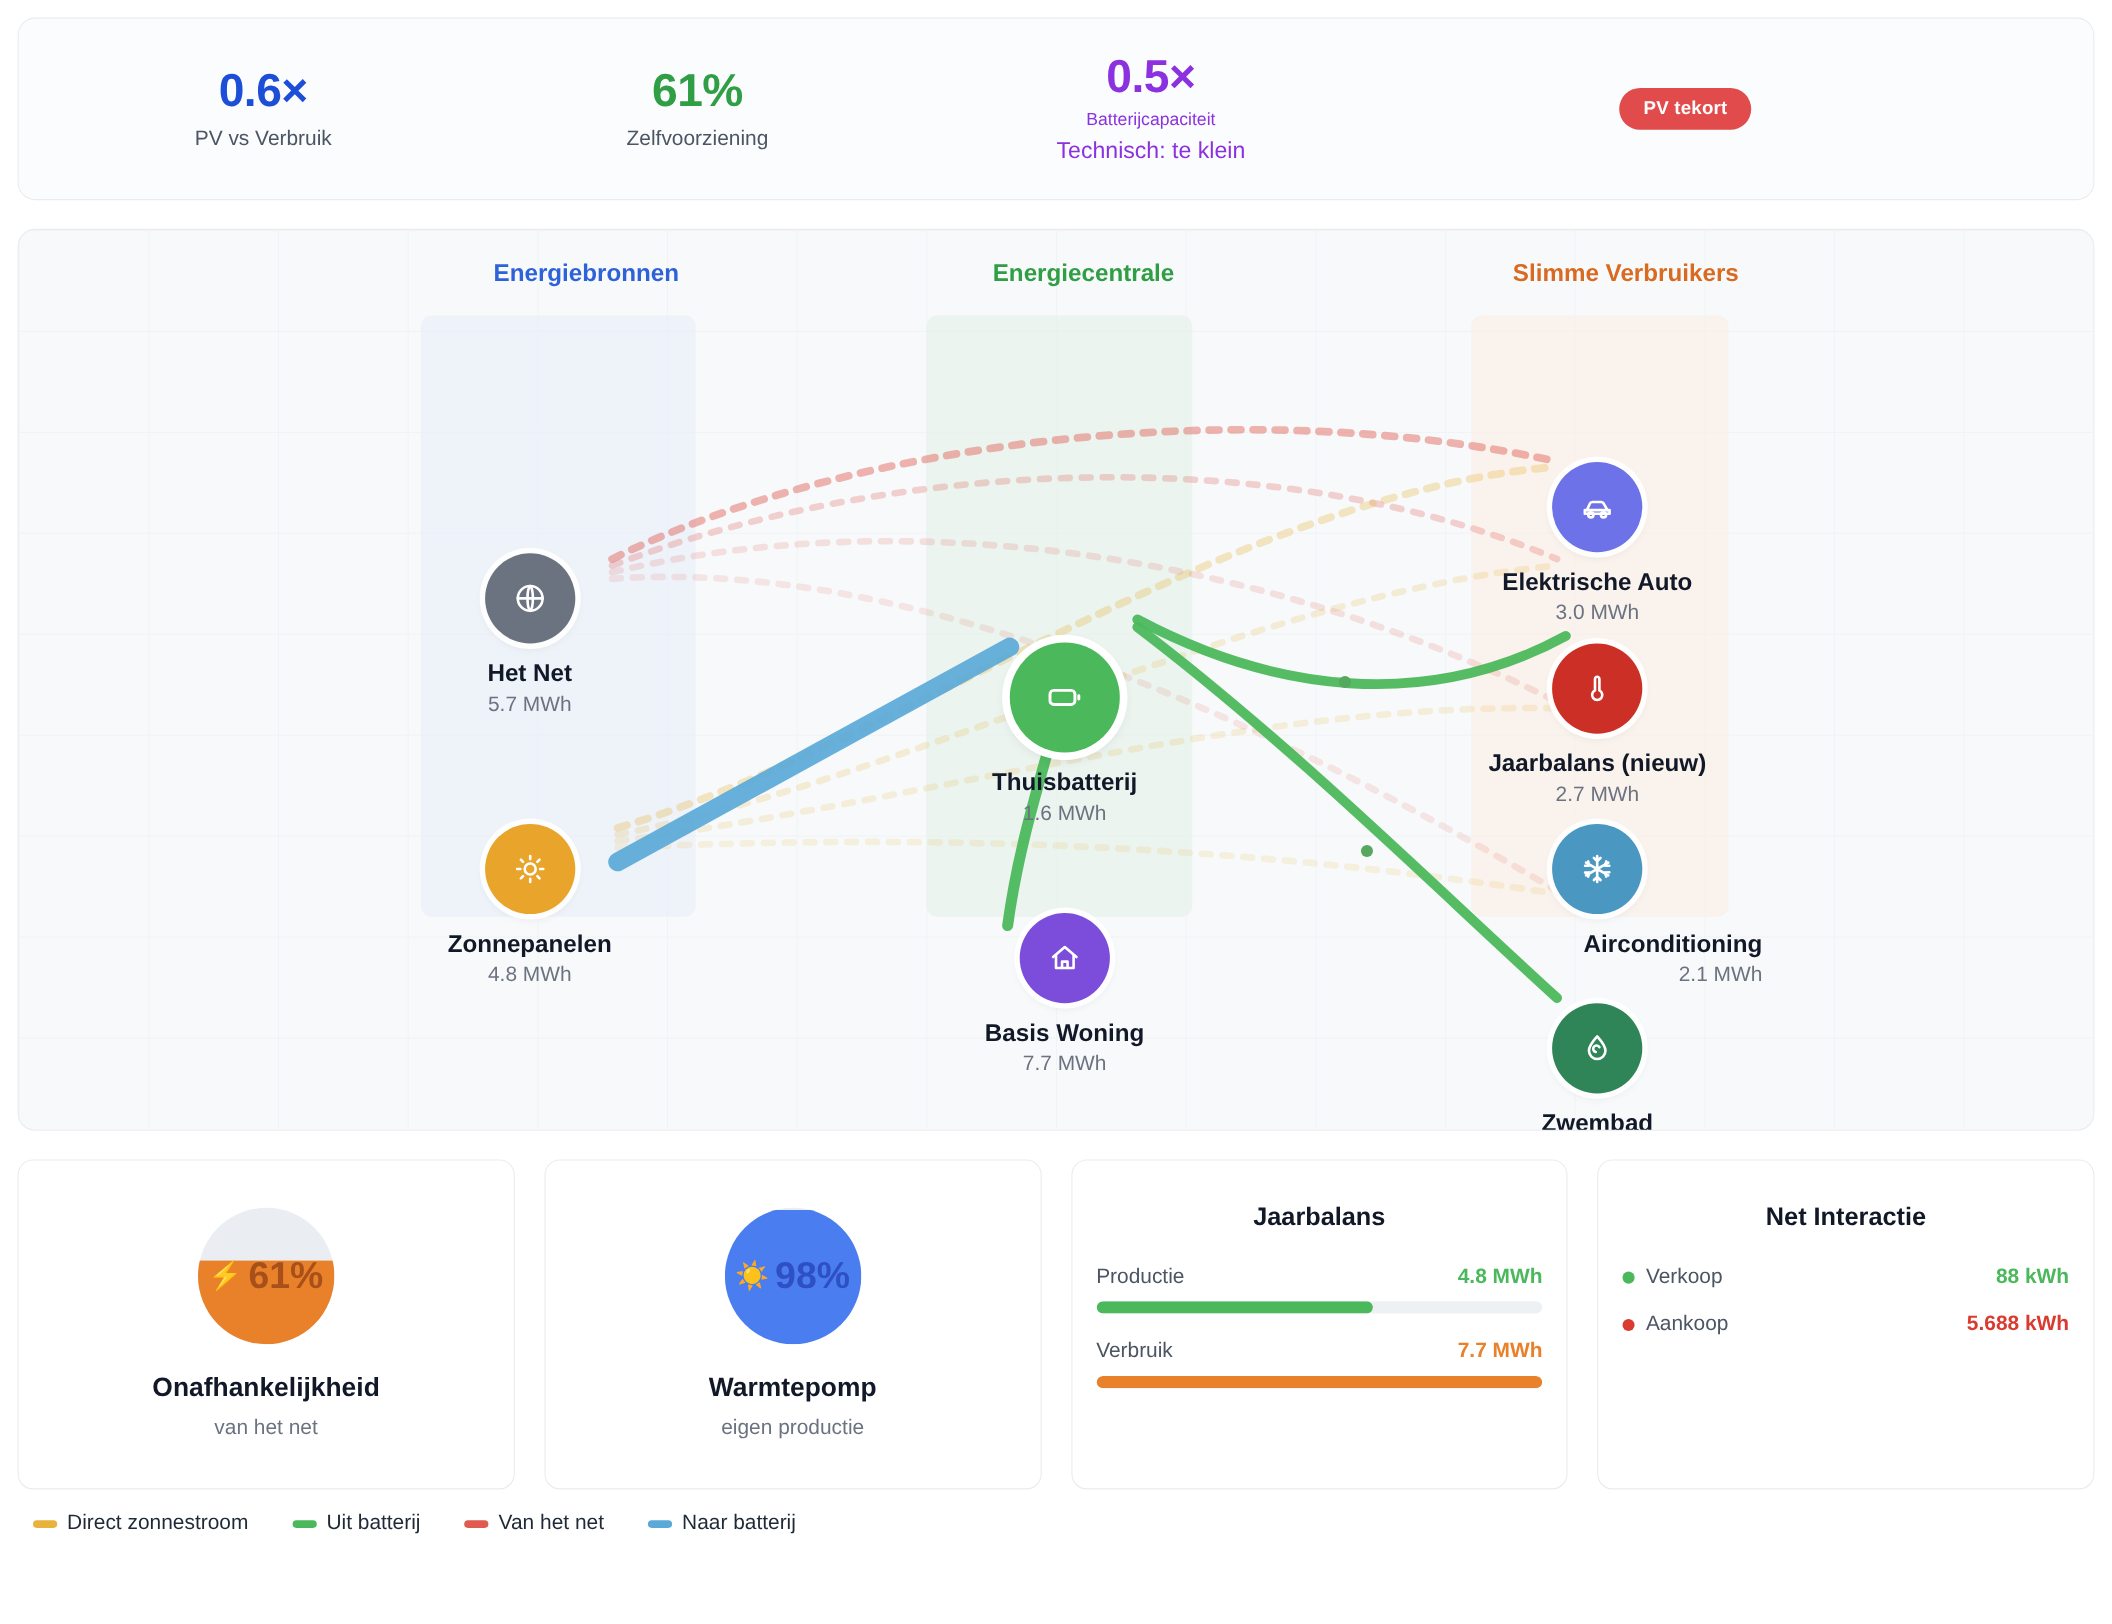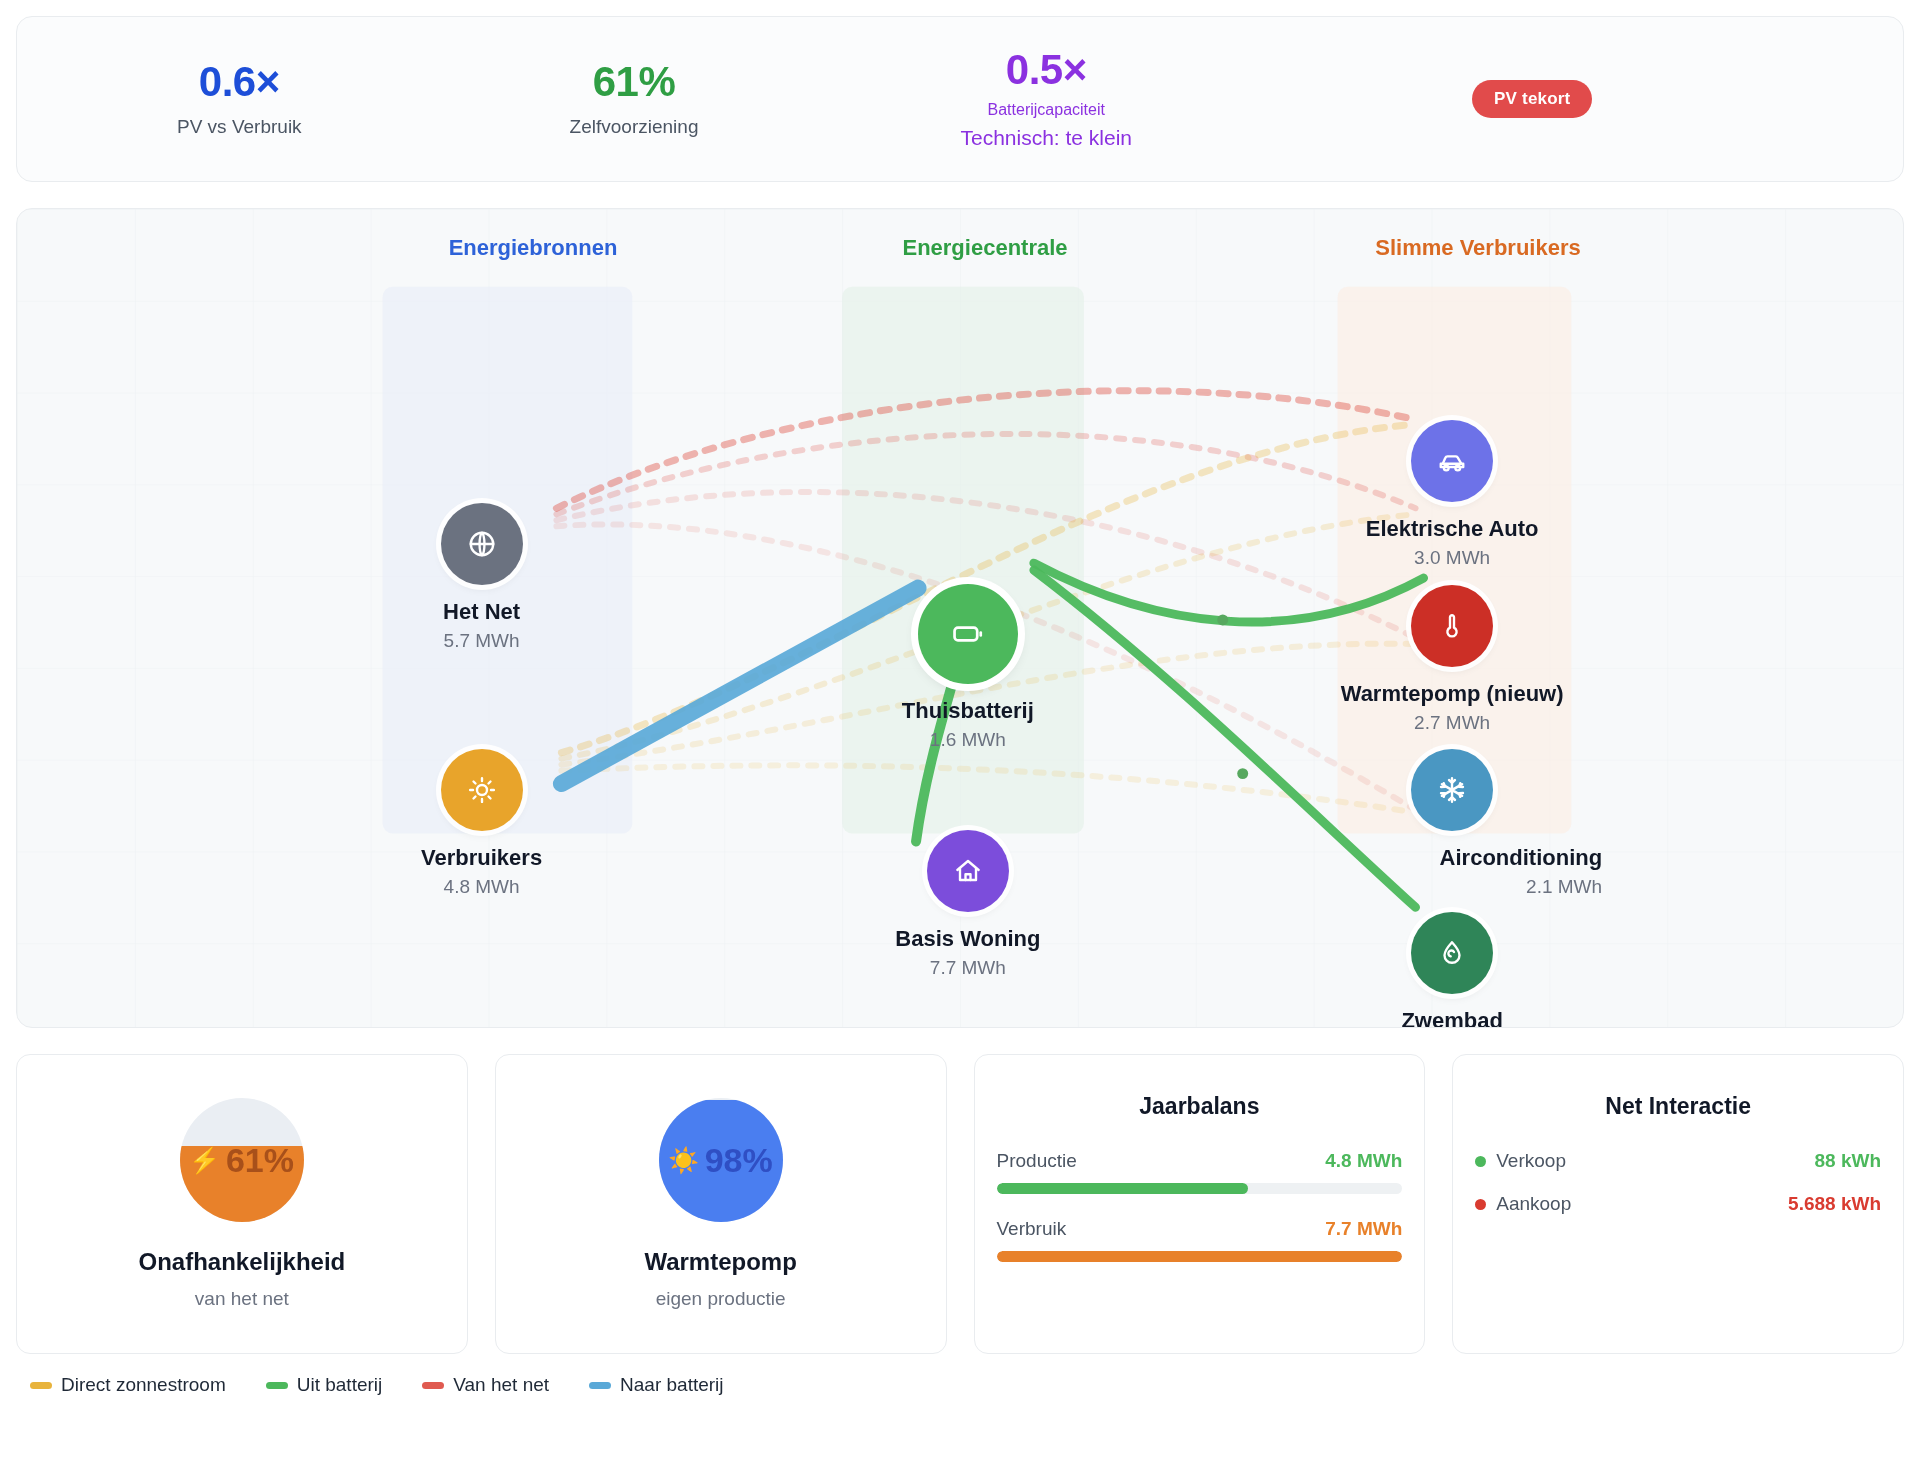--- a/index.html
+++ b/index.html
@@ -372,21 +372,21 @@
             <div class="node-name">Het Net</div>
             <div class="node-val">5.7 MWh</div>
           </div>
           <div class="node" style="left: 24.6354%; top: 65.9756%;">
             <div class="node-circle" style="background:#e8a42b">
               <svg width="30" height="30" viewBox="0 0 24 24" fill="none" stroke="#fff" stroke-width="1.9" stroke-linecap="round" stroke-linejoin="round">
                 <circle cx="12" cy="12" r="4"></circle>
                 <path d="M12 2.5v2.3M12 19.2v2.3M2.5 12h2.3M19.2 12h2.3M5.2 5.2l1.6 1.6M17.2 17.2l1.6 1.6M18.8 5.2l-1.6 1.6M6.8 17.2l-1.6 1.6"></path>
               </svg>
             </div>
-            <div class="node-name">Verbruikers</div>
+            <div class="node-name">Zonnepanelen</div>
             <div class="node-val">4.8 MWh</div>
           </div>
           <div class="node" style="left: 50.4167%; top: 45.8537%;">
             <div class="node-circle hub" style="background:#4cb85c">
               <svg width="34" height="34" viewBox="0 0 24 24" fill="none" stroke="#fff" stroke-width="1.9" stroke-linecap="round" stroke-linejoin="round">
                 <rect x="2.5" y="7.5" width="16" height="9" rx="2.4"></rect>
                 <path d="M21 11v2"></path>
               </svg>
             </div>
             <div class="node-name">Thuisbatterij</div>
@@ -414,21 +414,21 @@
             </div>
             <div class="node-name">Elektrische Auto</div>
             <div class="node-val">3.0 MWh</div>
           </div>
           <div class="node" style="left: 76.0938%; top: 45.9756%;">
             <div class="node-circle" style="background:#cc2f26">
               <svg width="30" height="30" viewBox="0 0 24 24" fill="none" stroke="#fff" stroke-width="1.9" stroke-linecap="round" stroke-linejoin="round">
                 <path d="M13.6 13.3V5a1.6 1.6 0 1 0-3.2 0v8.3a3.7 3.7 0 1 0 3.2 0z"></path>
               </svg>
             </div>
-            <div class="node-name">Warmtepomp (nieuw)</div>
+            <div class="node-name">Jaarbalans (nieuw)</div>
             <div class="node-val">2.7 MWh</div>
           </div>
           <div class="node" style="left: 76.0938%; top: 65.9756%; text-align: right;">
             <div class="node-circle" style="background:#4a97c2">
               <svg width="30" height="30" viewBox="0 0 24 24" fill="none" stroke="#fff" stroke-width="1.9" stroke-linecap="round" stroke-linejoin="round">
                 <path d="M12 2.6v18.8M3.9 7.3l16.2 9.4M20.1 7.3L3.9 16.7"></path>
                 <path d="M12 6.2 9.6 4M12 6.2 14.4 4M12 17.8l-2.4 2.2M12 17.8l2.4 2.2"></path>
                 <path d="m6.3 9.5-3.1.1m3.1-.1-.9-3M17.7 14.5l3.1-.1m-3.1.1.9 3M17.7 9.5l3.1.1m-3.1-.1.9-3M6.3 14.5l-3.1.1m3.1-.1-.9 3"></path>
               </svg>
             </div>

